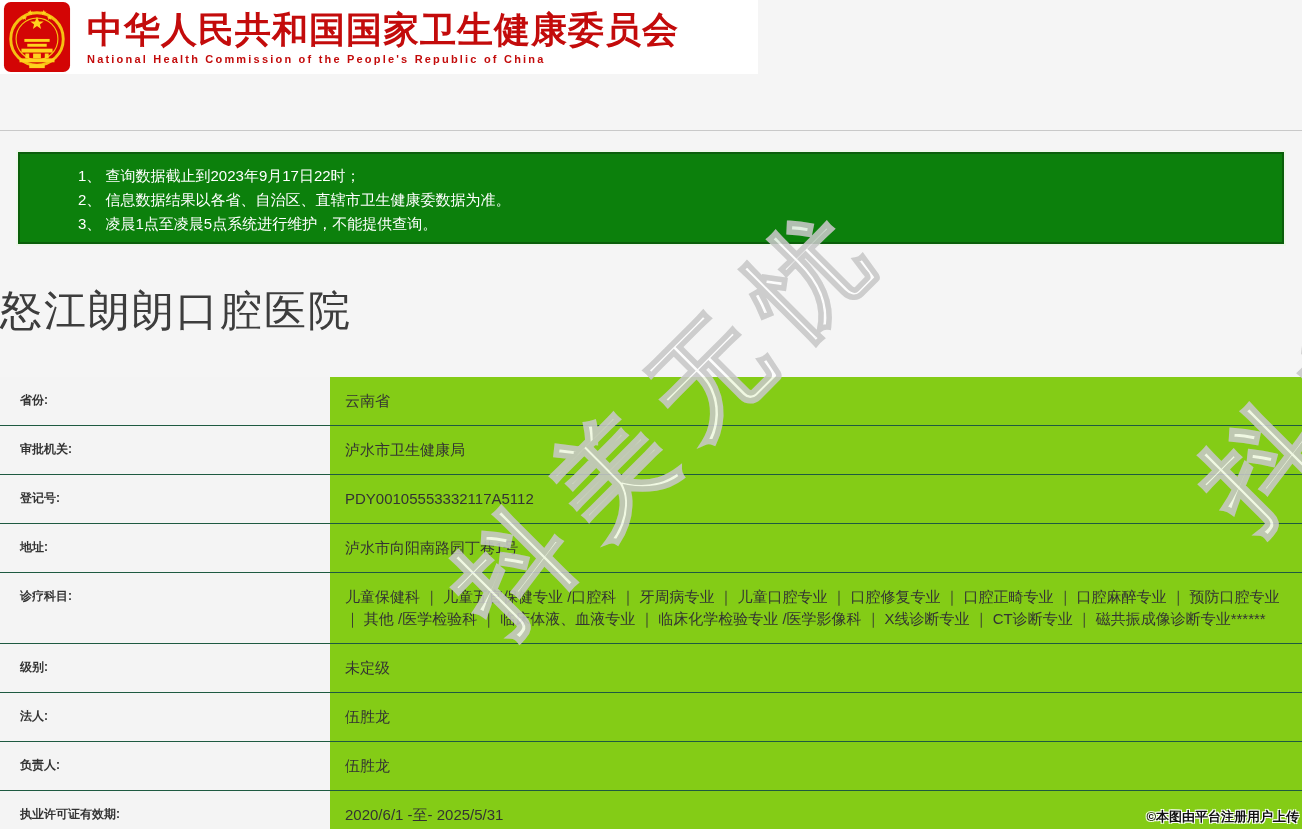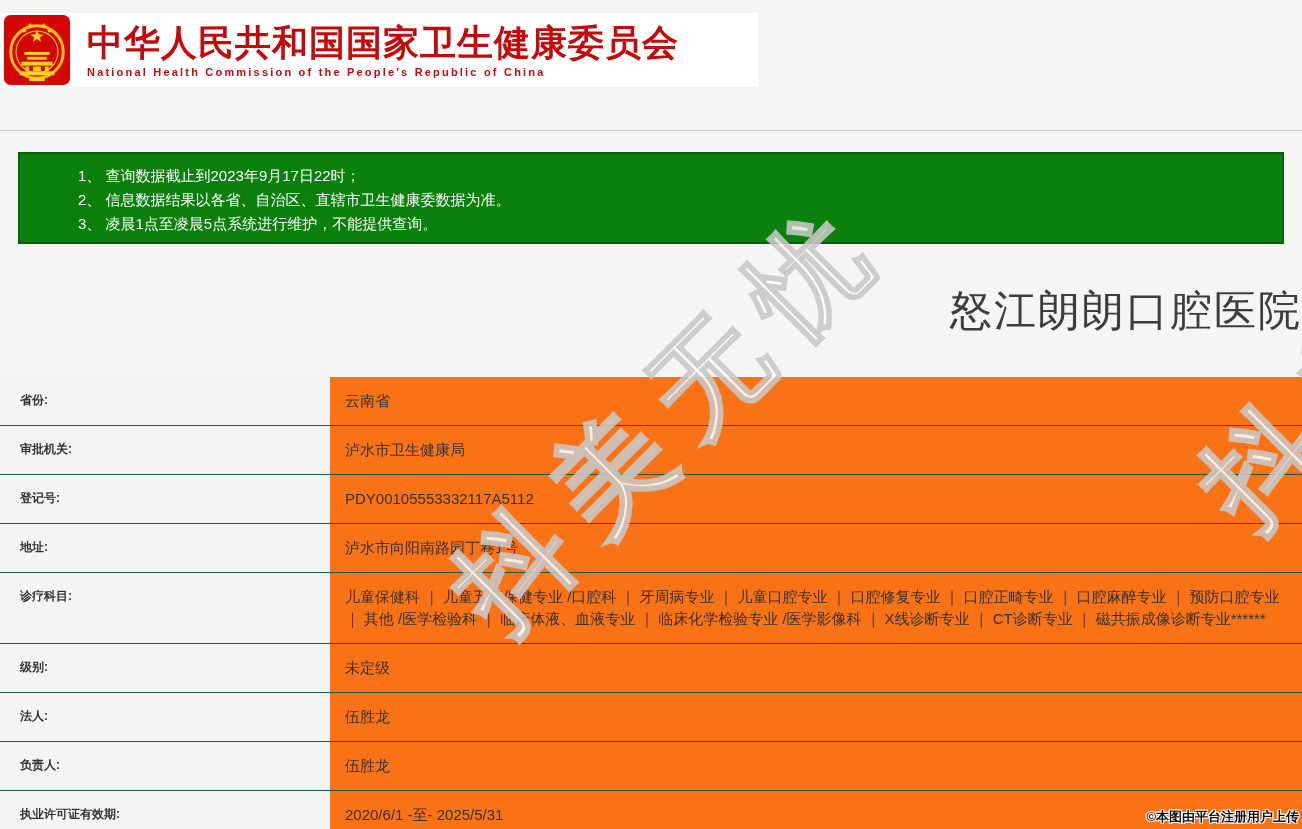--- a/index.html
+++ b/index.html
@@ -6,21 +6,21 @@
   html,body { width:1302px; height:829px; overflow:hidden; }
   body {
     position:relative;
     background:#f5f5f5;
     font-family:"Liberation Sans","DejaVu Sans",sans-serif;
     color:#333;
   }
 
   
   .header-band {
-    position:absolute; top:13px; left:0; width:758px; height:74px;
+    position:absolute; top:0; left:0; width:758px; height:74px;
     background:#ffffff; display:flex; align-items:center;
   }
   .emblem-box { width:68px; height:70px; margin-left:3px; flex:0 0 auto; }
   .header-titles { margin-left:16px; }
   .title-cn {
     font-size:36px; font-weight:bold; color:#c30b0b;
     letter-spacing:1px; line-height:40px; white-space:nowrap;
   }
   .title-en {
     font-size:11px; font-weight:bold; color:#c30b0b;
@@ -38,35 +38,35 @@
     padding:10px 10px 0 58px;
     box-shadow:0 0 0 2px #eef7ea;
   }
   .notice-line {
     color:#ffffff; font-size:15px; line-height:24px; white-space:nowrap;
   }
 
   
   .hospital-title {
     position:absolute; top:283px; left:0; width:100%;
-    text-align:right; font-size:42px; color:#3d3d3d; font-weight:400;
+    text-align:left; font-size:42px; color:#3d3d3d; font-weight:400;
     letter-spacing:2px;
   }
 
   
   .details-table { position:absolute; top:377px; left:0; right:0; }
   .detail-row { display:flex; }
   .detail-row + .detail-row { border-top:1px solid #1e5a41; }
   .detail-label {
     width:330px; flex:0 0 auto; background:#f4f4f4;
     font-weight:bold; font-size:12px; color:#333;
     padding:13px 10px 13px 20px; line-height:20px;
   }
   .detail-value {
-    flex:1; background:#f97316; font-size:15px; color:#333;
+    flex:1; background:#84cc16; font-size:15px; color:#333;
     padding:13px 14px 13px 15px; line-height:22px;
   }
 
   
   .watermark {
     position:absolute; width:700px; height:140px;
     display:flex; align-items:center; justify-content:center;
     transform:rotate(-45deg);
     font-size:112px; font-weight:bold; letter-spacing:26px;
     color:#ffffff;

